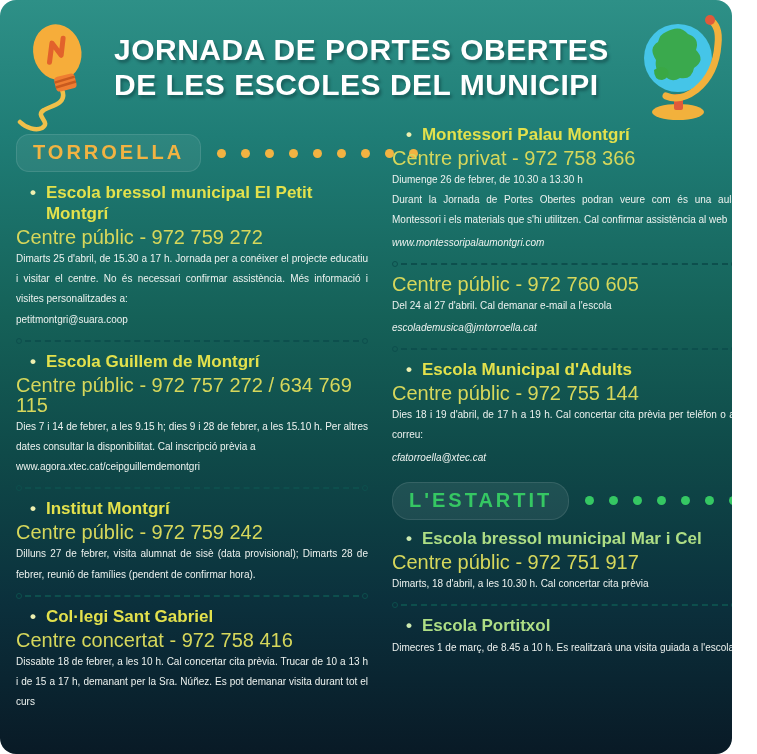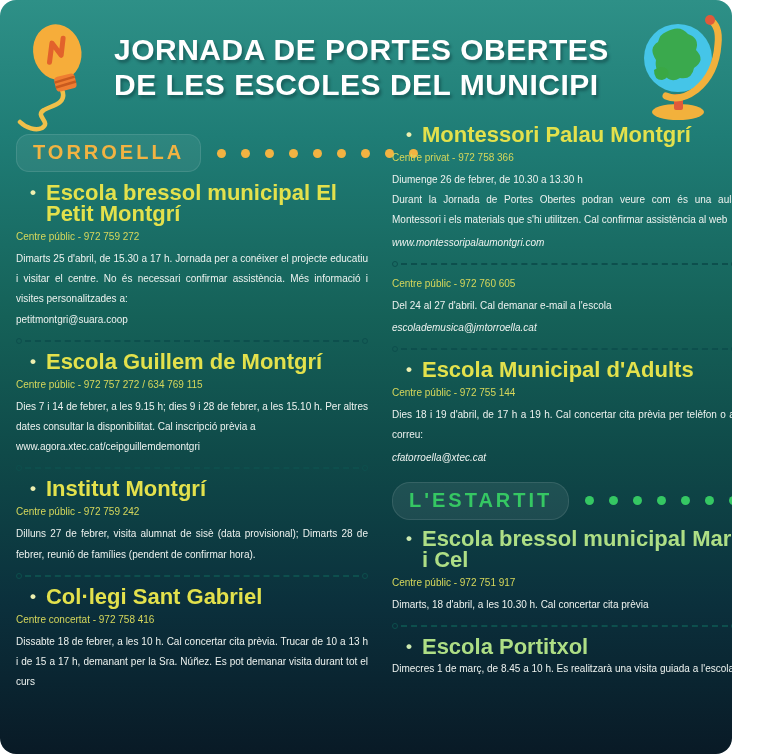--- a/index.html
+++ b/index.html
@@ -62,27 +62,27 @@
   .entry{margin:0;}
   .entry-head{
     display:flex;gap:10px;align-items:flex-start;
     padding-left:14px;
   }
   .bullet{flex:0 0 auto;margin-top:1px;}
   .bullet::before{content:"•";font-size:17px;font-weight:bold;}
   .entry.yellow .bullet::before{color:#eef0b0;}
   .entry.green  .bullet::before{color:#cdeab0;}
   .entry-name{
-    margin:0;font-size:22px;line-height:21px;font-weight:bold;
+    margin:0;font-size:17px;line-height:21px;font-weight:bold;
   }
   .entry.yellow .entry-name{color:#e3e14c;}
   .entry.green  .entry-name{color:#aede85;}
   .meta{
     margin:3px 0 2px 0;
-    font-size:10px;line-height:20px;color:#d6d75b;
+    font-size:20px;line-height:20px;color:#d6d75b;
   }
   .desc{
     margin:2px 0 0 0;
     font-size:10px;line-height:20.2px;color:#edf2ef;
     text-align:justify;white-space:pre-line;
   }
   .desc.italic{font-style:italic;text-align:left;}
   
   .sep{
     display:flex;align-items:center;gap:3px;

